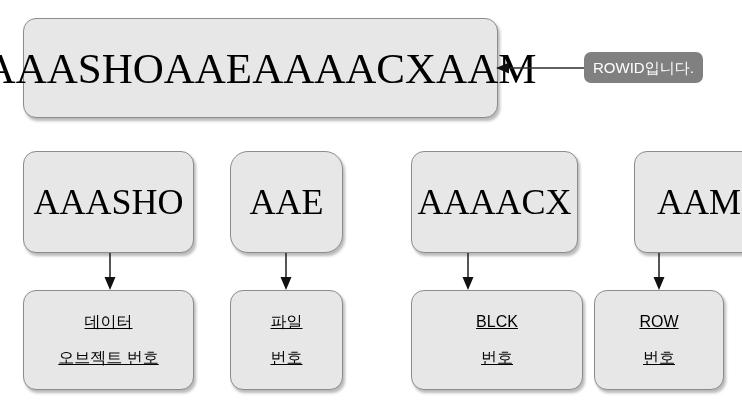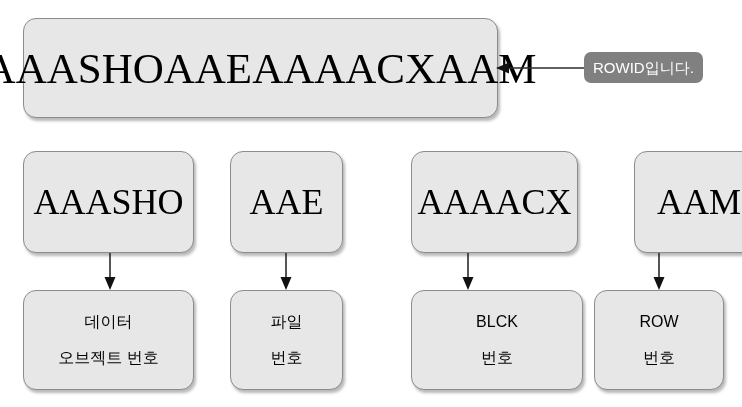--- a/index.html
+++ b/index.html
@@ -50,28 +50,29 @@
     height: 102px;
     text-align: center;
   }
   .seg-box .seg-text {
     font-family: "Liberation Serif", serif;
     font-size: 36px;
     line-height: 1;
     white-space: nowrap;
   }
   #seg-box-0 { left: 23px;  width: 171px; }
-  #seg-box-1 { left: 230px; width: 113px; }
+  #seg-box-1 { left: 230px; width: 113px; border-radius: 18px; }
   #seg-box-2 { left: 403px; width: 167px; margin-left: 8px; }
   #seg-box-3 { left: 594px; width: 130px; margin-left: 40px; }
   
   .desc-box {
     top: 290px;
     height: 100px;
     padding: 0 6px;
+    text-decoration: underline;
   }
   .desc-box .desc-line {
     font-family: "Liberation Sans", sans-serif;
     font-size: 16px;
     line-height: 1;
     white-space: nowrap;
     text-align: center;
   }
   .desc-box .desc-line.line1 { margin-bottom: 20px; }
   #desc-box-0 { left: 23px;  width: 171px; }

